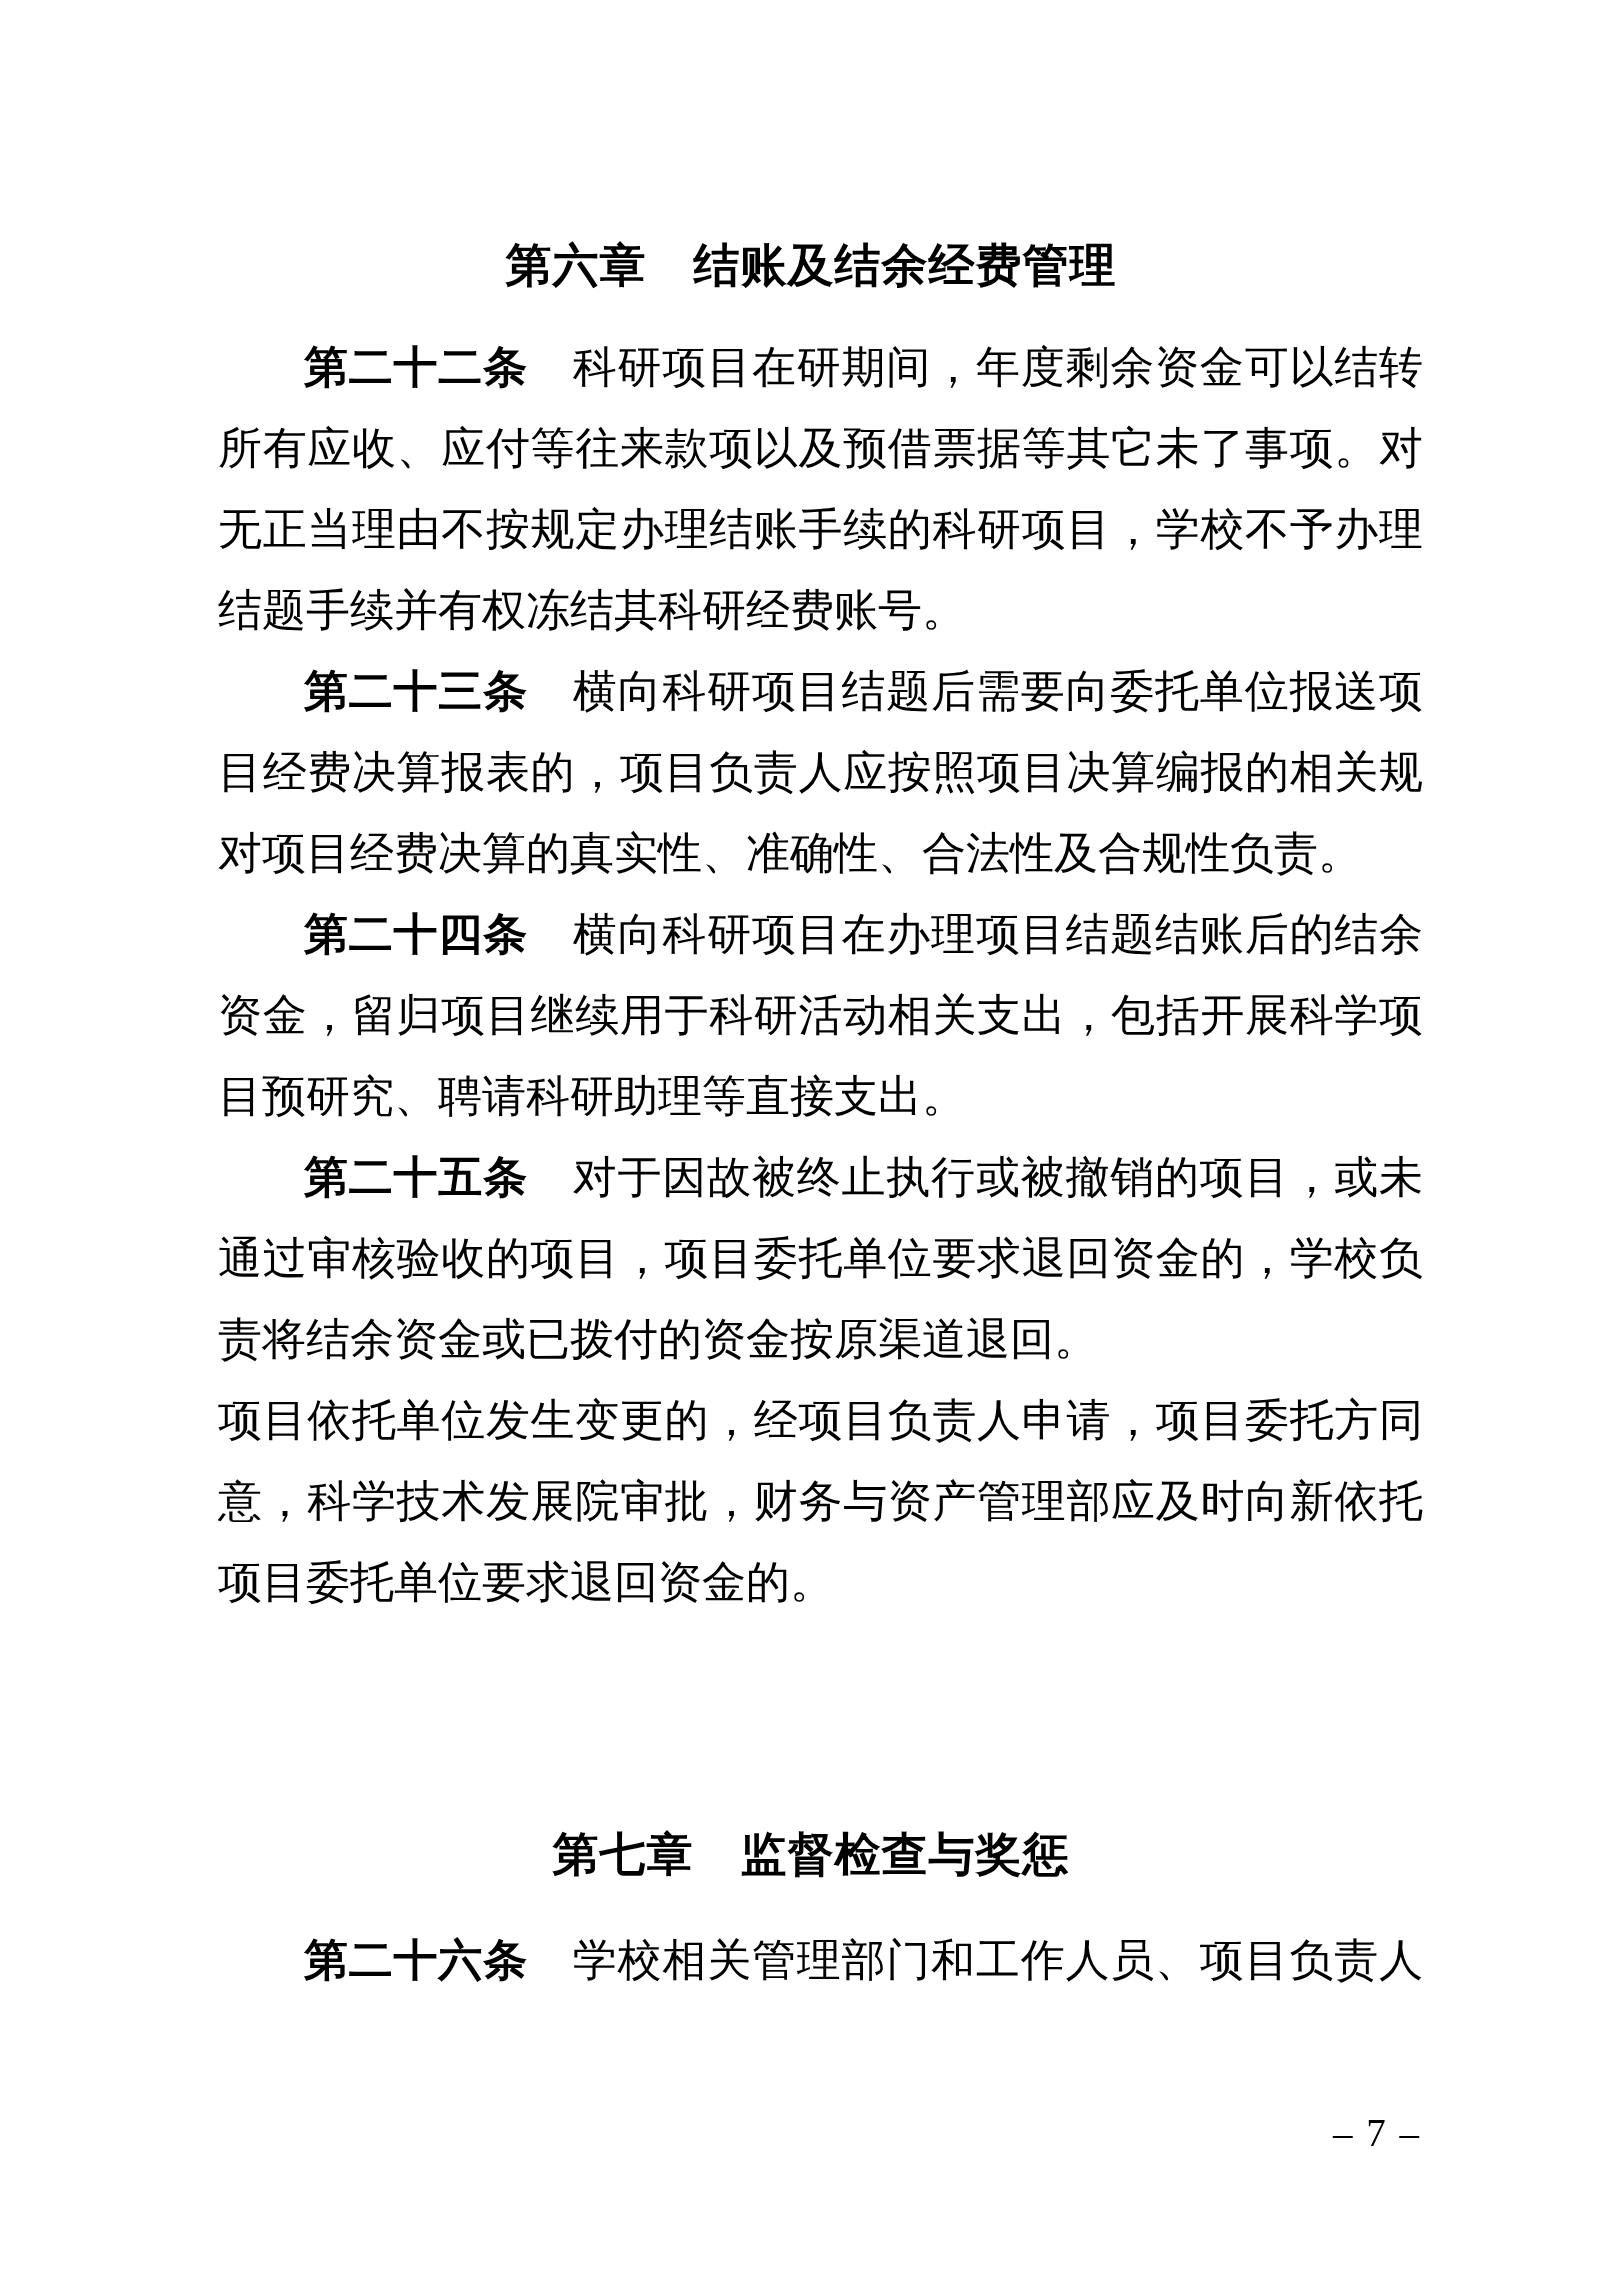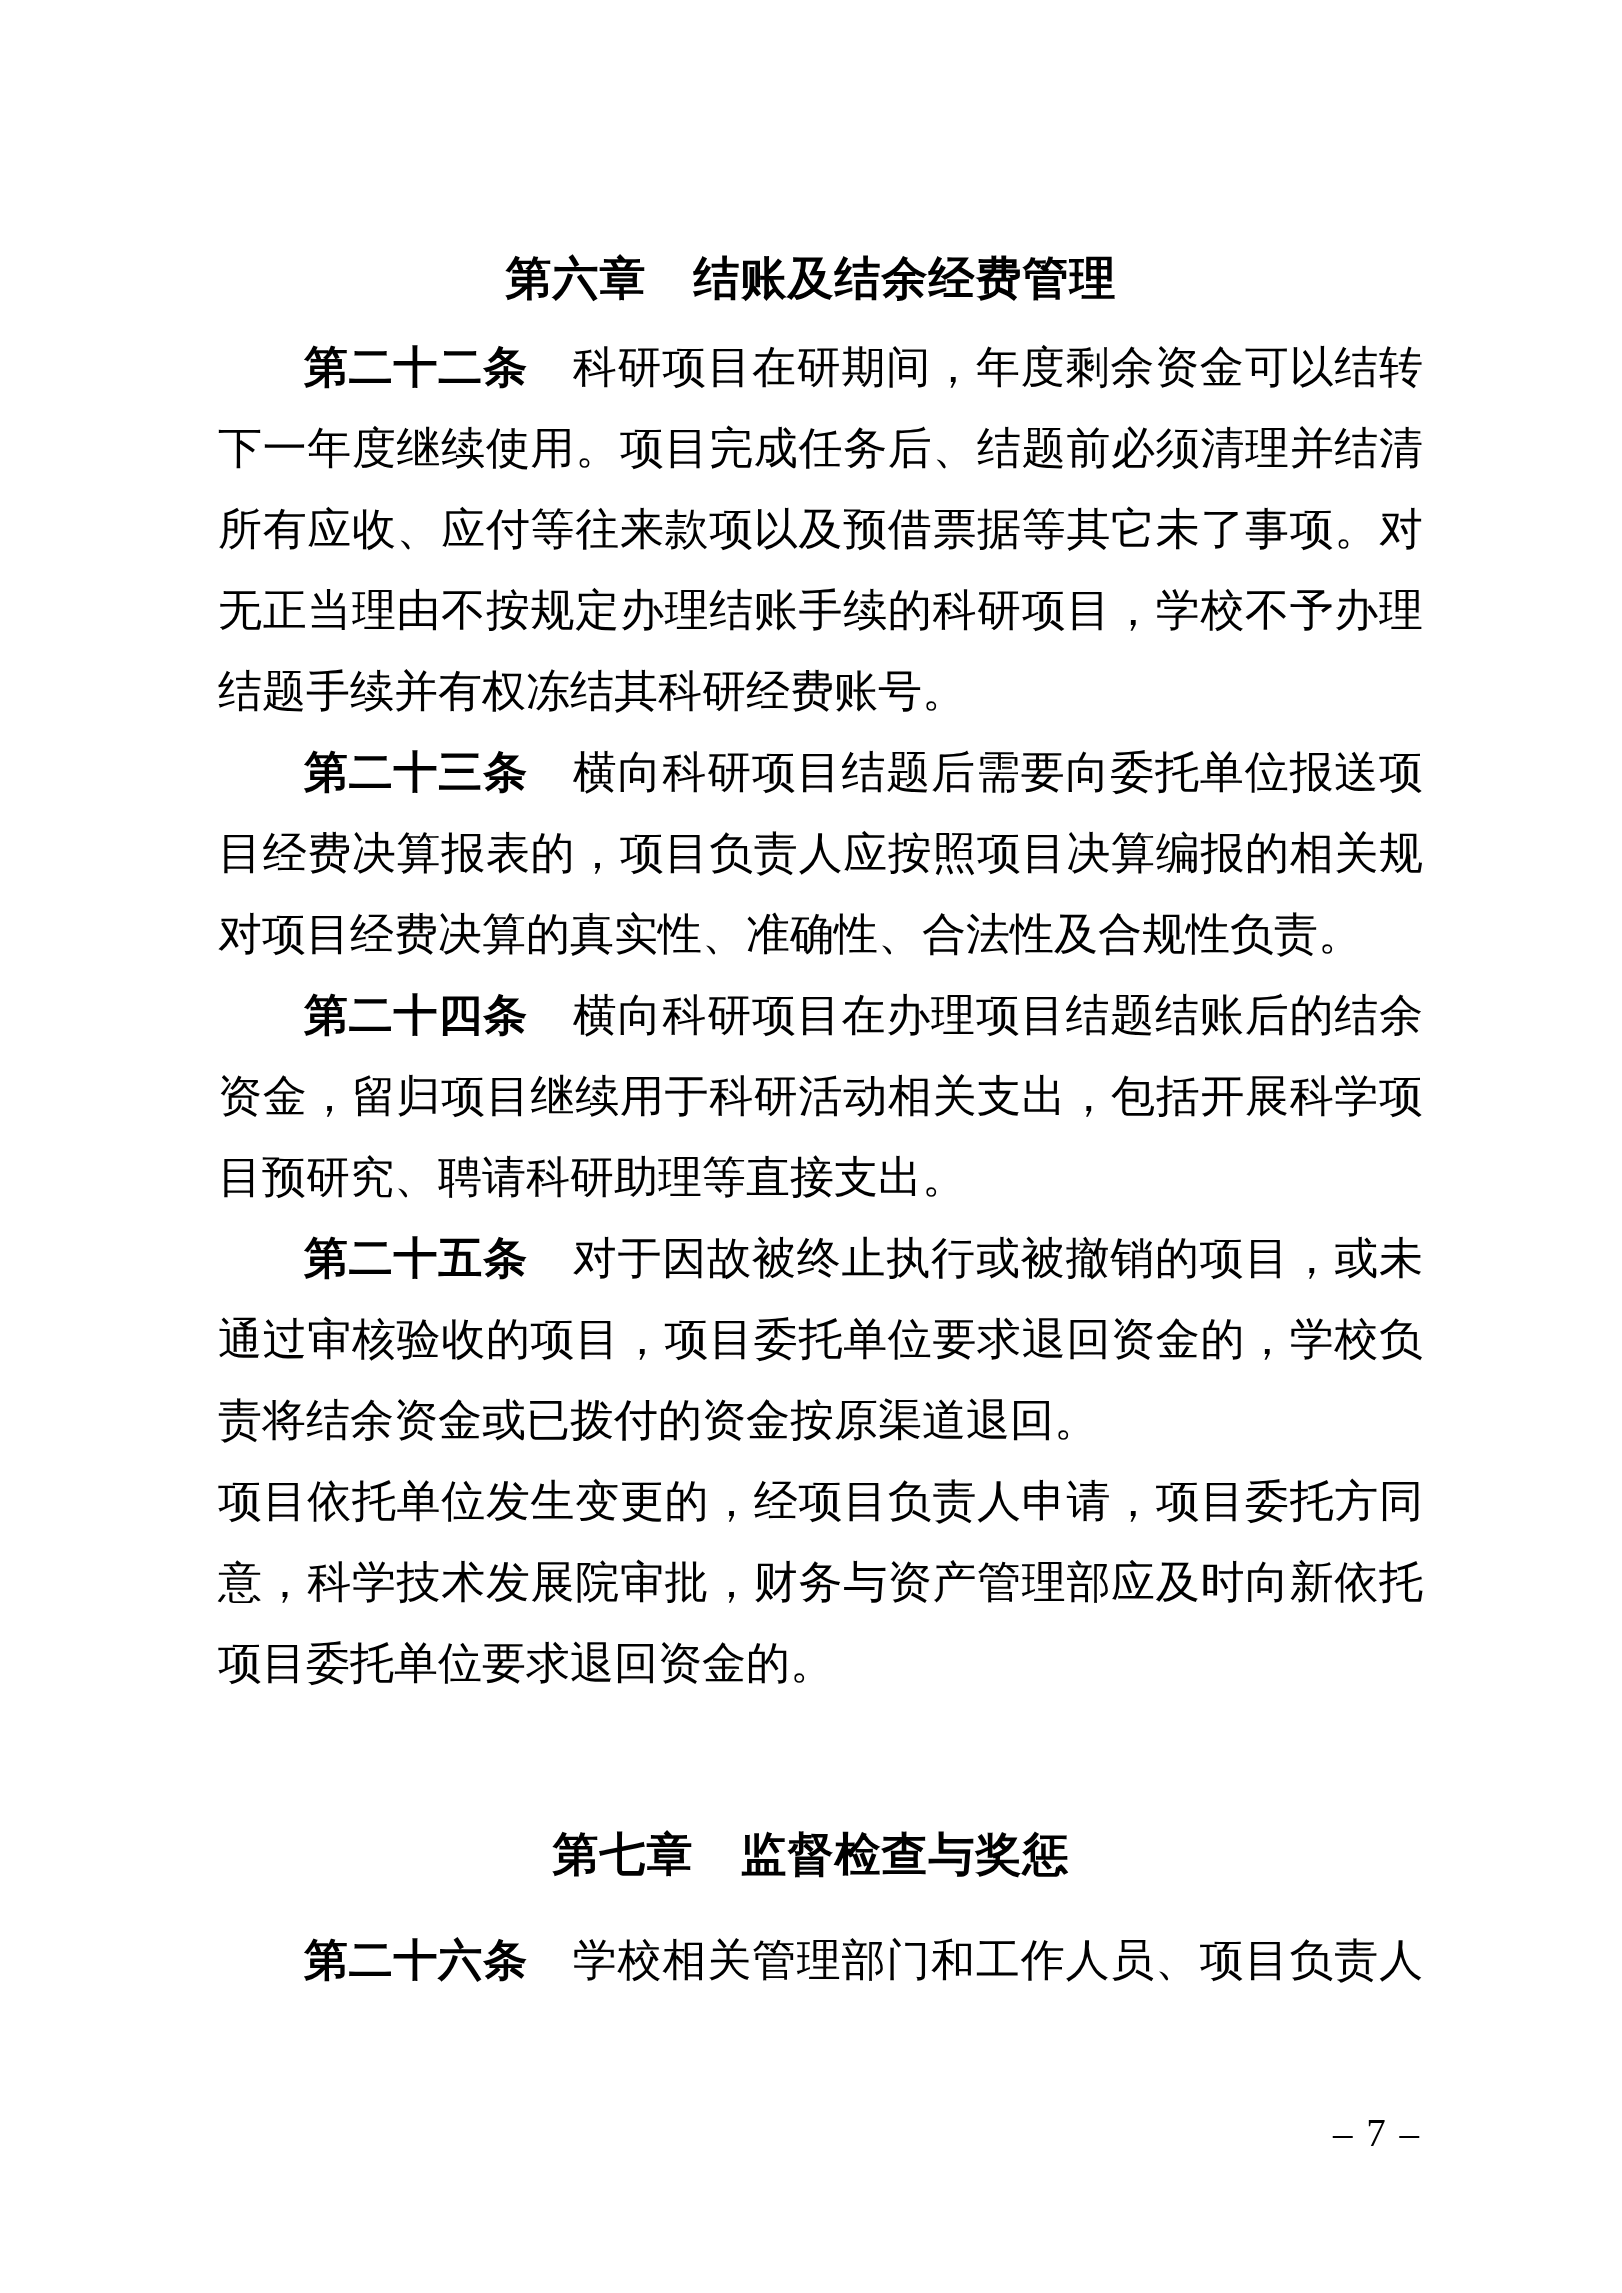--- a/index.html
+++ b/index.html
@@ -15,21 +15,21 @@
   .chap-heading {
     position: absolute;
     left: 0; right: 0;
     text-align: center;
     font-family: "Liberation Sans", sans-serif;
     font-weight: bold;
     font-size: 46px;
     line-height: 59px;
     letter-spacing: 1px;
   }
-  #chap6 { top: 249px; }
+  #chap6 { top: 236px; }
   #chap7 { top: 1825px; }
   .tblock {
     position: absolute;
     left: 218px;
     width: 1205px;
     font-family: "Liberation Serif", serif;
     font-size: 44px;
   }
   #block1 { top: 327px; }
   #block2 { top: 1920px; }
@@ -55,21 +55,20 @@
 </style>
 </head>
 <body>
 
 <div class="page">
 
   <div class="chap-heading" id="chap6">第六章　结账及结余经费管理</div>
 
   <div class="tblock" id="block1">
     <div class="line indent"><span class="prefix">第二十二条</span><span>　科研项目在研期间，年度剩余资金可以结转</span></div>
-    <div class="line"><span>下一年度继续使用。项目完成任务后、结题前必须清理并结清</span></div>
     <div class="line"><span>所有应收、应付等往来款项以及预借票据等其它未了事项。对</span></div>
     <div class="line"><span>无正当理由不按规定办理结账手续的科研项目，学校不予办理</span></div>
     <div class="line short"><span>结题手续并有权冻结其科研经费账号。</span></div>
     <div class="line indent"><span class="prefix">第二十三条</span><span>　横向科研项目结题后需要向委托单位报送项</span></div>
     <div class="line"><span>目经费决算报表的，项目负责人应按照项目决算编报的相关规</span></div>
     <div class="line short"><span>对项目经费决算的真实性、准确性、合法性及合规性负责。</span></div>
     <div class="line indent"><span class="prefix">第二十四条</span><span>　横向科研项目在办理项目结题结账后的结余</span></div>
     <div class="line"><span>资金，留归项目继续用于科研活动相关支出，包括开展科学项</span></div>
     <div class="line short"><span>目预研究、聘请科研助理等直接支出。</span></div>
     <div class="line indent"><span class="prefix">第二十五条</span><span>　对于因故被终止执行或被撤销的项目，或未</span></div>

